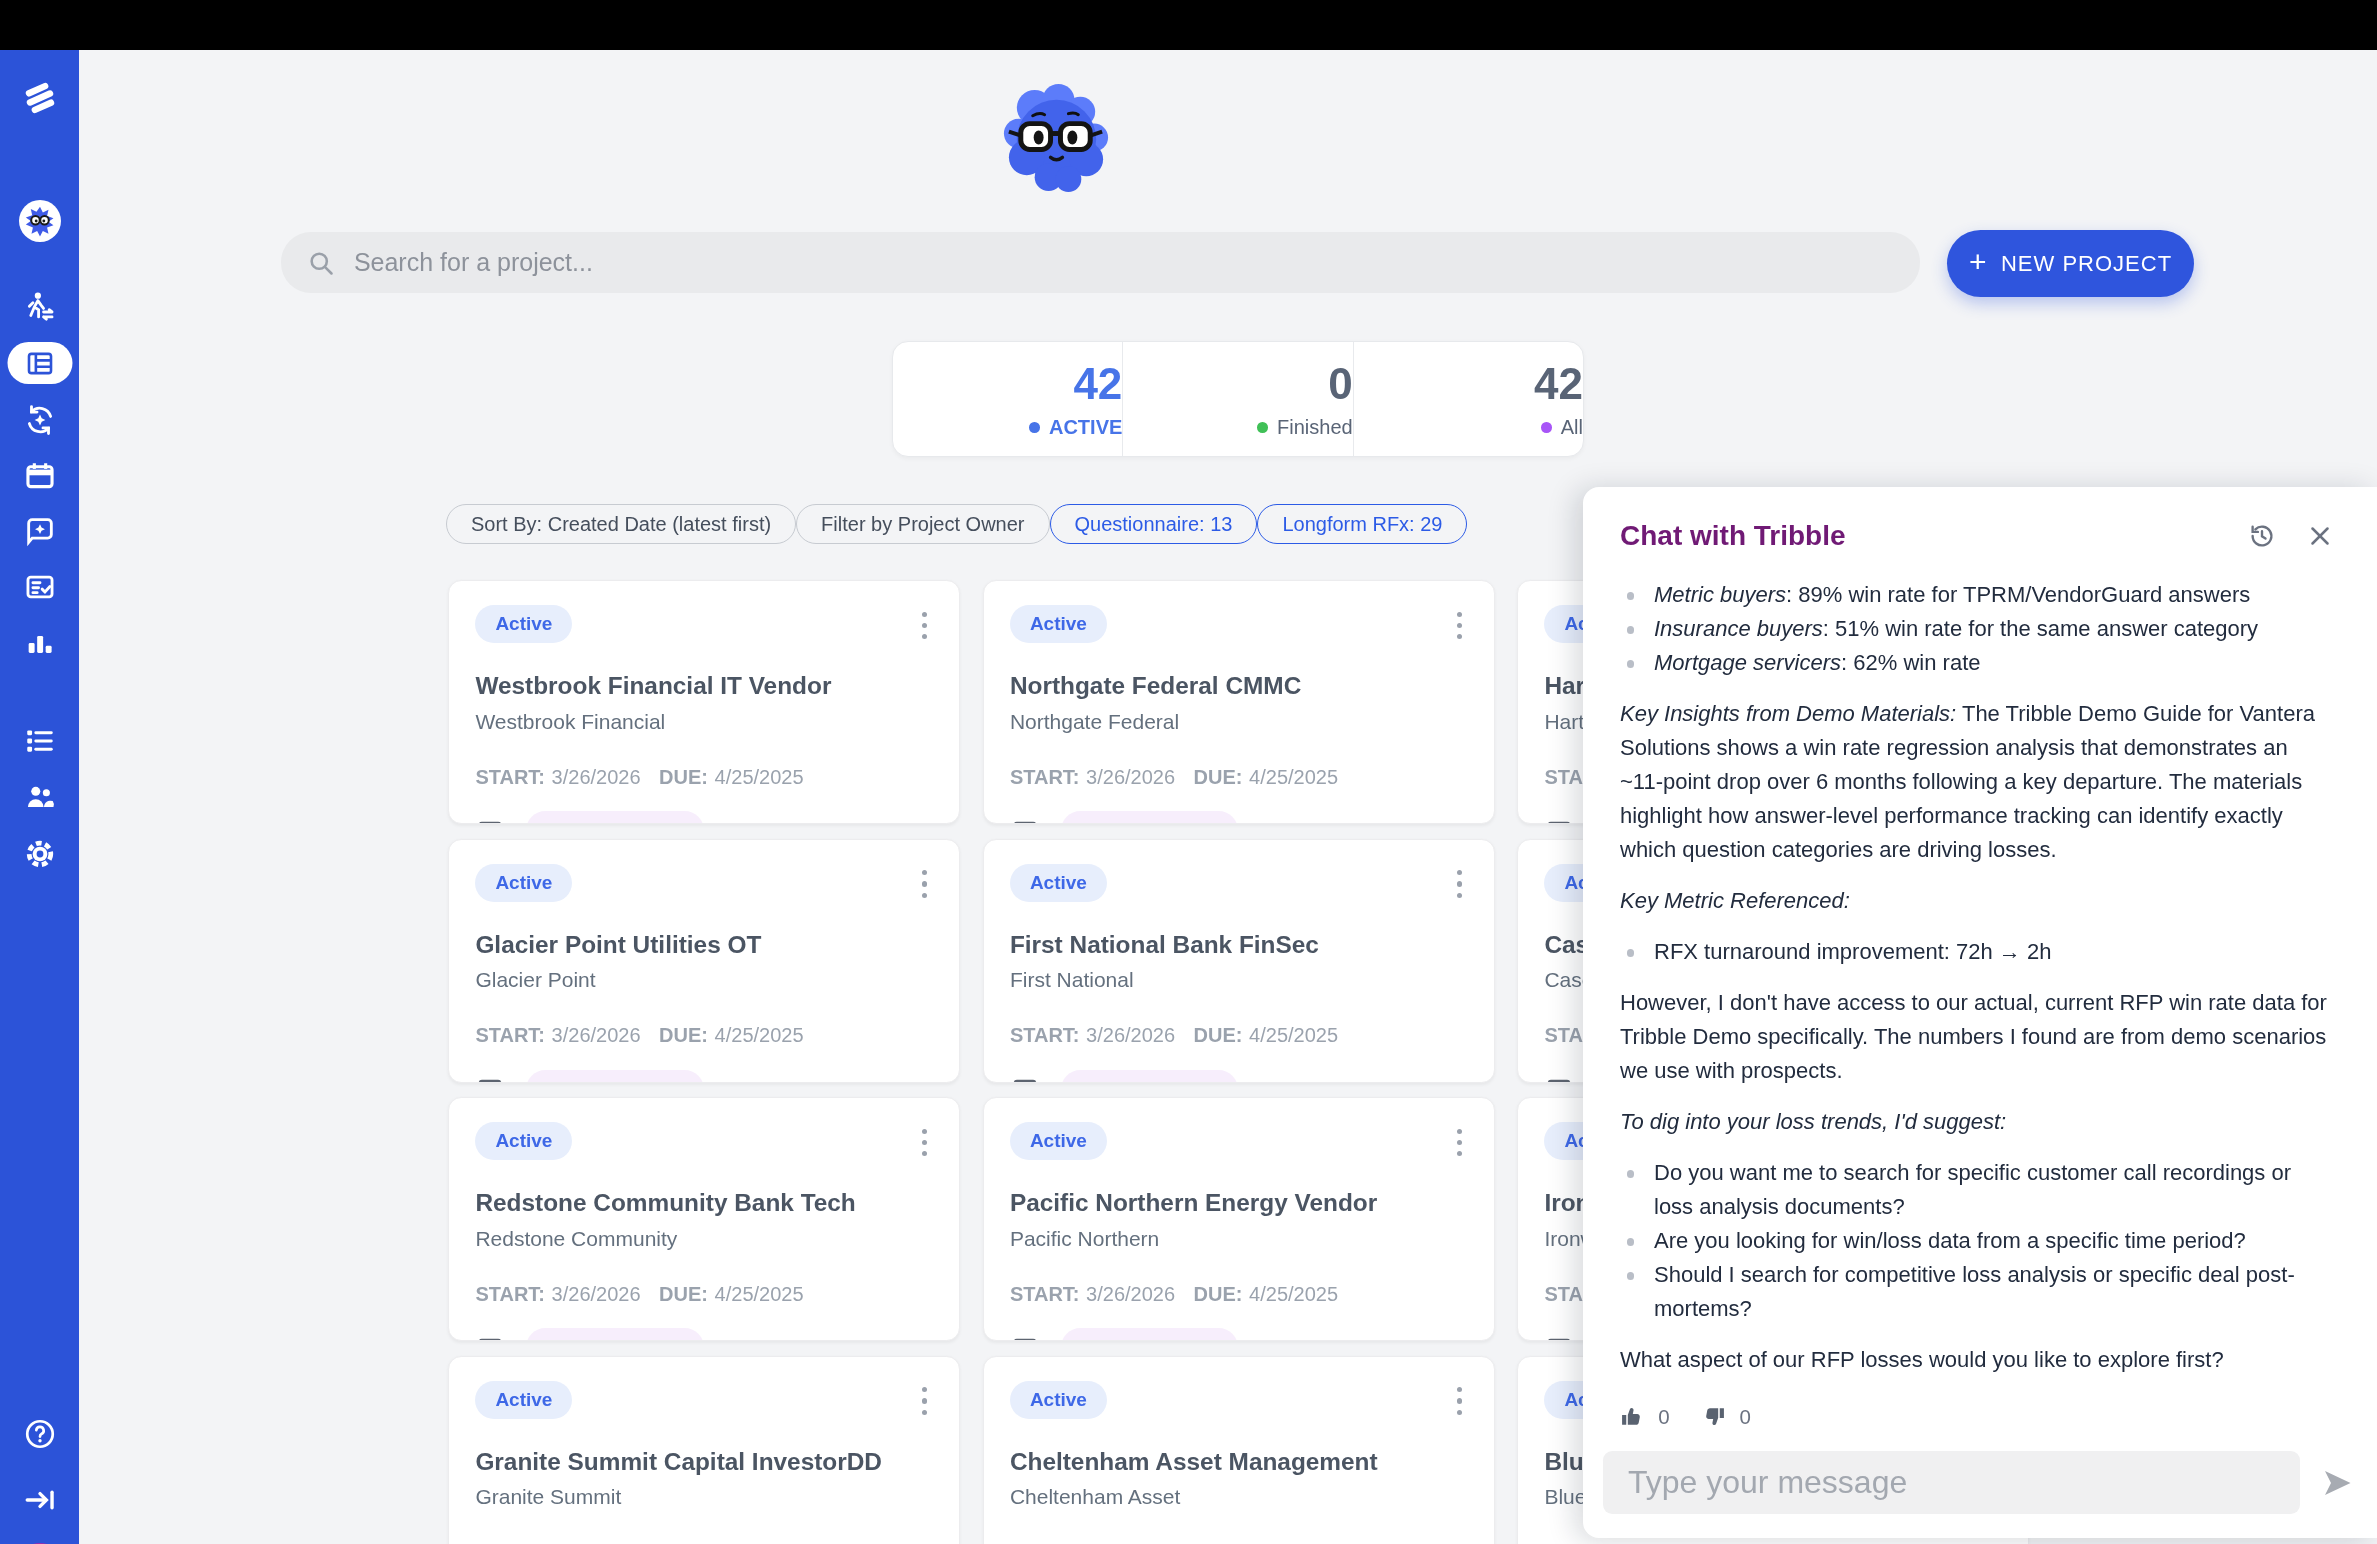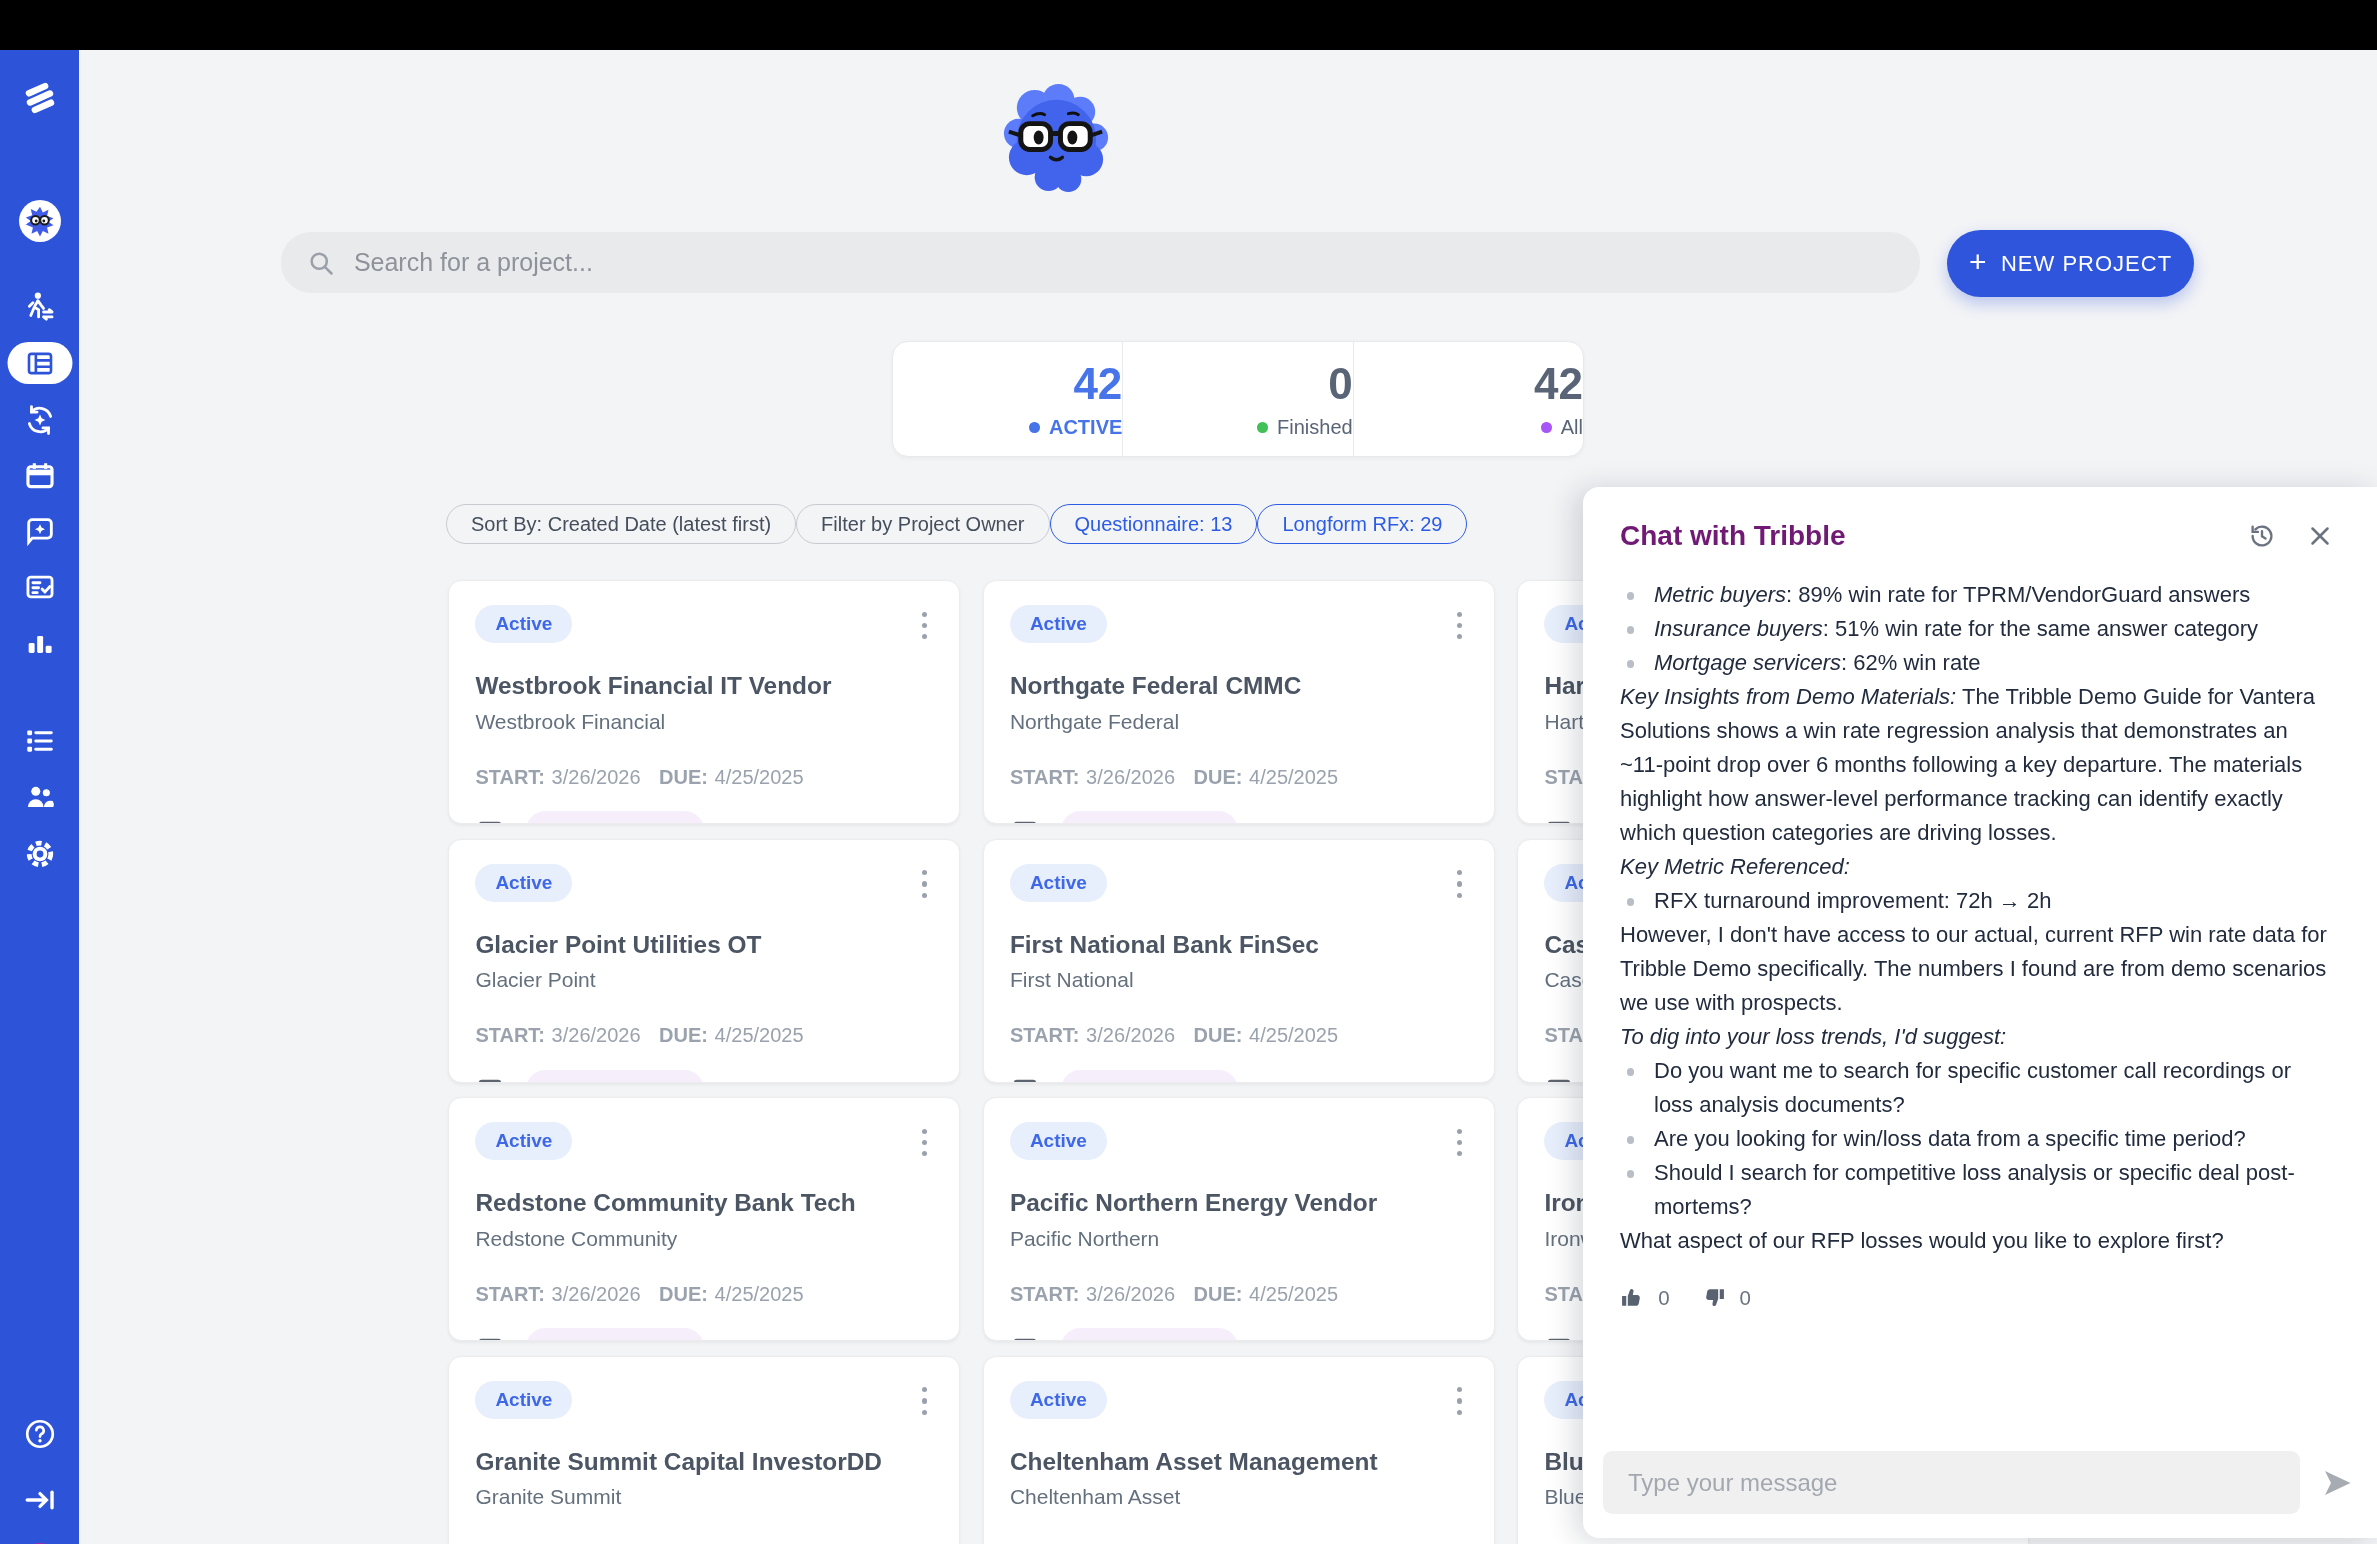--- a/index.html
+++ b/index.html
@@ -89,28 +89,28 @@
           border-radius:16px 0 0 16px; box-shadow:-8px 2.6px 29px rgba(15,23,42,.16); z-index:10; }
   .chat-head { display:flex; align-items:center; padding:33px 42px 13.2px 37px; }
   .chat-title { font-size:28px; font-weight:bold; color:#701a75; flex:1; }
   .chat-head .hic { width:30px; height:30px; cursor:pointer; }
   .chat-head .hic + .hic { margin-left:28px; }
   .chat-body { padding:13.2px 49px 0 37px; font-size:22px; line-height:34px; color:#222c3e; height:898px; overflow:hidden; }
   .c-ul { list-style:none; }
   .c-ul li { position:relative; padding-left:34px; }
   .c-ul li:before { content:""; position:absolute; left:6.6px; top:14px; width:7.3px; height:7.3px;
                     border-radius:50%; background:#b9bec7; }
-  .c-par { }
+  .c-par { margin-top:17px; }
   .c-it { font-style:italic; }
   .thumbs { display:flex; align-items:center; gap:13.2px; margin-top:22.5px; color:#6b7280; font-size:20.5px; }
   .thumbs svg { width:25px; height:25px; }
   .thumbs .cnt2 { margin-left:18.5px; }
   .chat-inputrow { position:absolute; left:20px; bottom:24px; width:753px; display:flex; align-items:center; }
   .chat-input { width:697px; height:63px; background:#f0f0f1; border:none; border-radius:9.2px;
-                padding:0 25px; font-size:24px; color:#0f766e; outline:none;
+                padding:0 25px; font-size:32px; color:#0f766e; outline:none;
                 font-family:"Liberation Sans",sans-serif; }
   .chat-input::placeholder { color:#a3a8b0; }
   .send { margin-left:18.5px; width:36px; height:36px; cursor:pointer; flex:none; }
 </style>
 </head>
 <body>
 
 <div class="page">
 
   <div class="topbar"></div>

